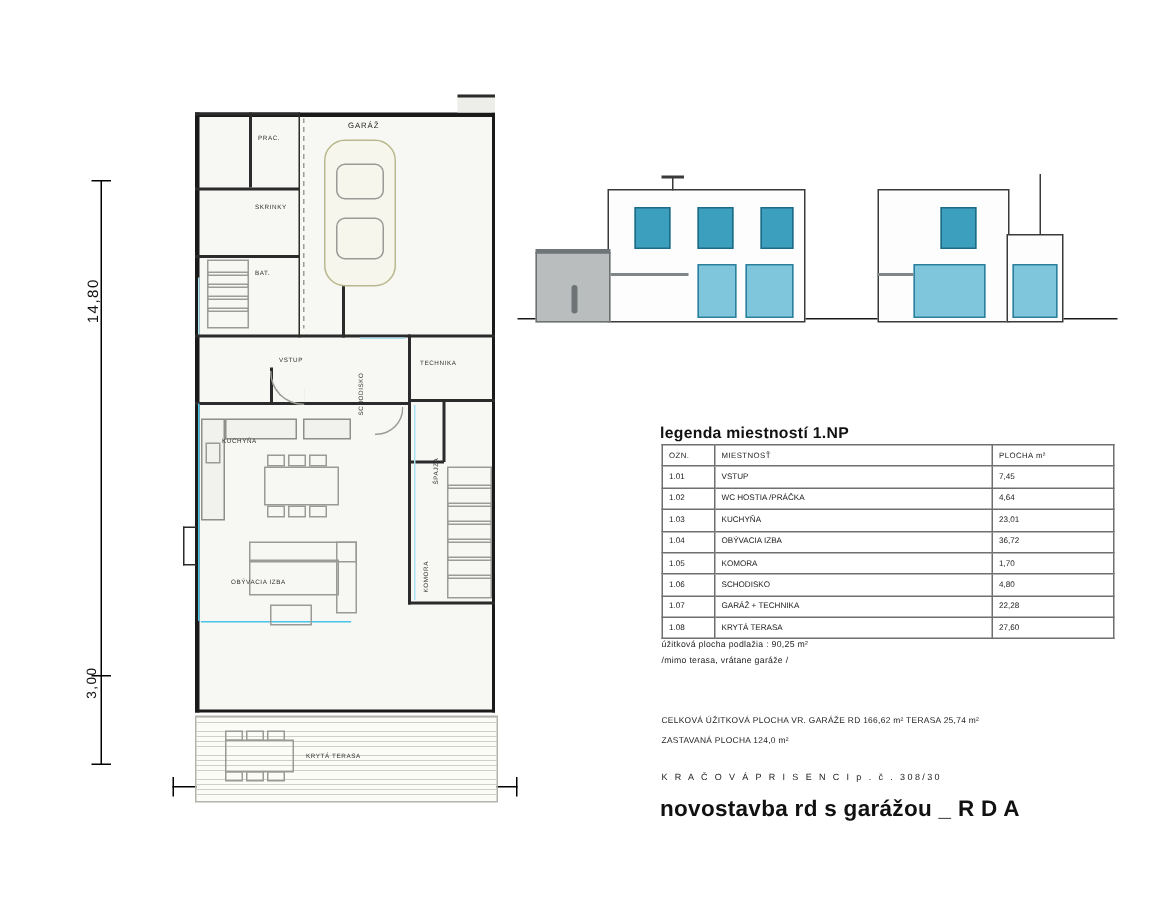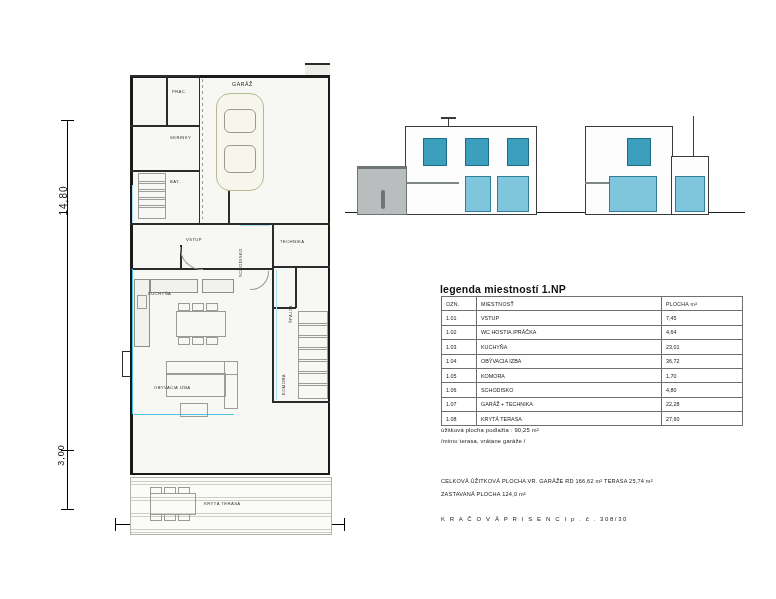--- a/index.html
+++ b/index.html
@@ -302,14 +302,15 @@
       </tr>
     </tbody>
   </table>
 
   <div class="note" style="left:441px;top:427px;">úžitková plocha podlažia :   90,25 m²</div>
   <div class="note" style="left:441px;top:438px;">/mimo terasa, vrátane garáže  /</div>
   <div class="note2" style="left:441px;top:478px;">CELKOVÁ ÚŽITKOVÁ PLOCHA VR. GARÁŽE RD 166,62 m²   TERASA 25,74 m²</div>
   <div class="note2" style="left:441px;top:491px;">ZASTAVANÁ PLOCHA   124,0 m²</div>
 
   <div class="addr">K R A Č O V Á   P R I   S E N C I   p . č .  308/30</div>
+  <div class="maintitle">novostavba  rd s garážou _ R D  A</div>
 
 </div>
 
 </body></html>

